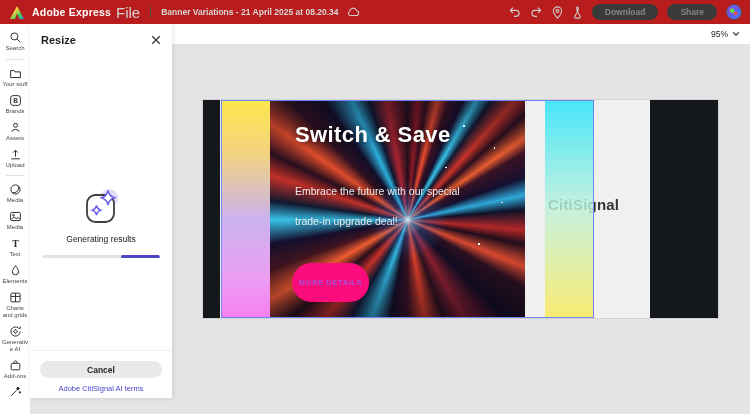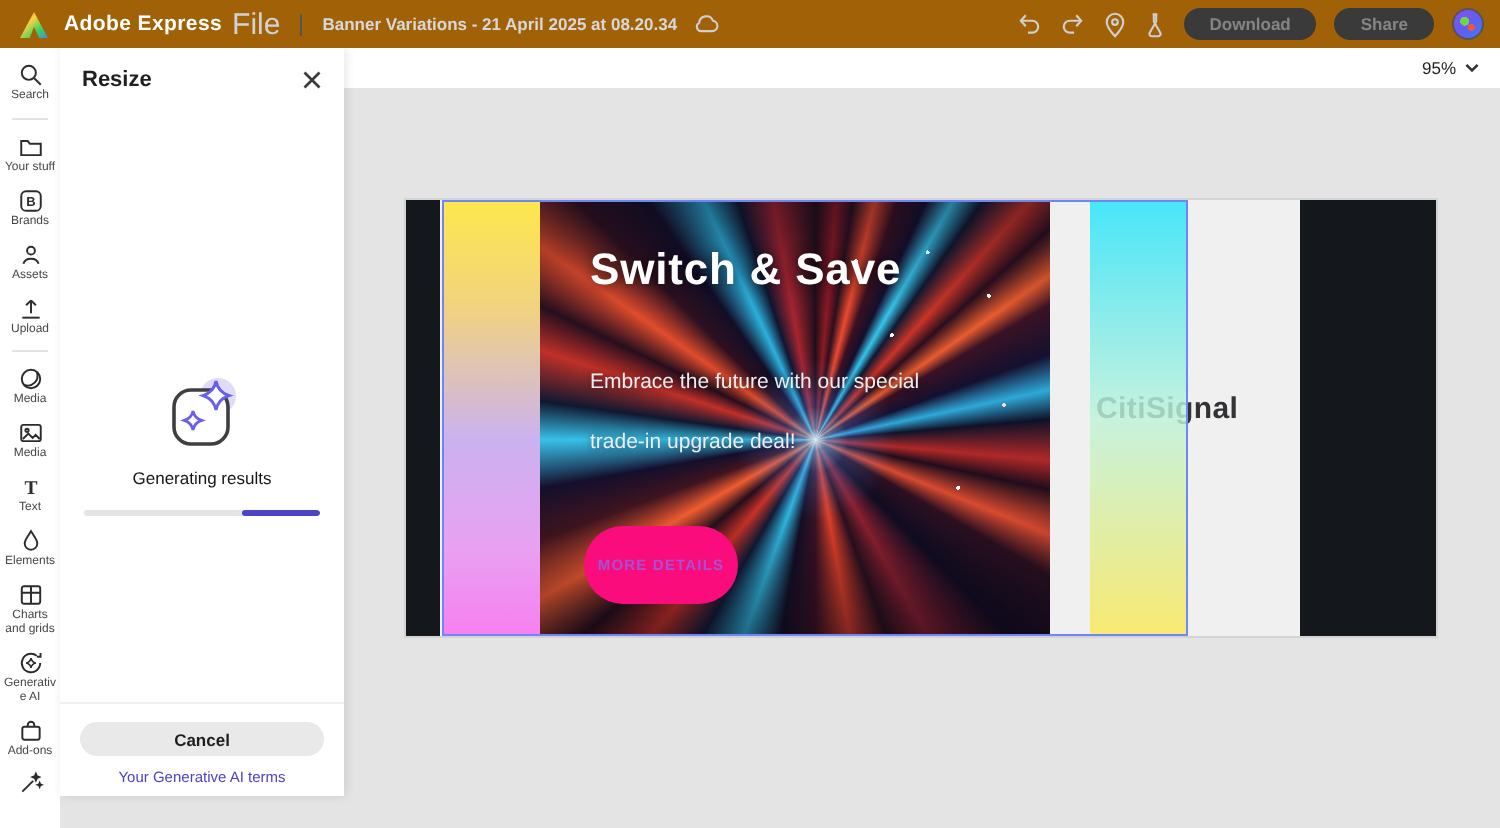--- a/index.html
+++ b/index.html
@@ -1,20 +1,20 @@
 <!DOCTYPE html>
 <html><head>
 <meta charset="utf-8">
 <style>
   * { margin:0; padding:0; box-sizing:border-box; }
   html,body { width:750px; height:414px; overflow:hidden; font-family:"Liberation Sans",sans-serif; background:#e4e4e4; }
   .stage { position:relative; width:750px; height:414px; }
 
   
-  .topbar { position:absolute; top:0; left:0; right:0; height:24px; background:#a16207; display:flex; align-items:center; padding:0 8px 0 10px; z-index:40; }
+  .topbar { position:absolute; top:0; left:0; right:0; height:24px; background:#b91c1c; display:flex; align-items:center; padding:0 8px 0 10px; z-index:40; }
   .app-name { font-size:10.5px; font-weight:bold; color:#fff; margin-left:8px; letter-spacing:.2px; }
   .file-menu { font-size:15px; color:#d2d2d2; margin-left:5px; cursor:default; }
   .tb-sep { width:1px; height:11px; background:#555; margin:0 10px; }
   .doc-title { font-size:8.5px; font-weight:600; color:#d8d8d8; white-space:nowrap; }
   .tb-right { margin-left:auto; display:flex; align-items:center; gap:9px; }
   .tb-icon { display:flex; align-items:center; }
   .pill-btn { height:16px; border-radius:8px; background:#3a3a3a; color:#858585; font-size:8.5px; font-weight:bold; padding:0 13px; display:flex; align-items:center; border:none; }
   .avatar { width:16px; height:16px; border-radius:50%;
     background: radial-gradient(circle at 38% 40%, #6fd44a 0 18%, rgba(0,0,0,0) 19%),
                 radial-gradient(circle at 62% 62%, #f2543f 0 14%, rgba(0,0,0,0) 15%),
@@ -256,21 +256,21 @@
         <path d="M15.5 17.5 Q16.2 21 19.8 22.2 Q16.2 23.4 15.5 27 Q14.8 23.4 11.2 22.2 Q14.8 21 15.5 17.5 Z" fill="#ffffff" stroke="#6a5fe8" stroke-width="1.4"></path>
       </svg>
       <span class="status-text">Generating results</span>
       <div class="progress">
         <div class="progress-fill"></div>
       </div>
     </div>
 
     <div class="panel-footer">
       <button class="cancel-btn">Cancel</button>
-      <a class="terms-link" href="#">Your Generative AI terms</a>
+      <a class="terms-link" href="#">Adobe CitiSignal AI terms</a>
     </div>
   </div>
 
   <div class="main">
     <div class="canvas-toolbar">
       <span class="zoom-label">95%</span>
       <svg width="8" height="6" viewBox="0 0 10 7" fill="none" stroke="#333" stroke-width="1.6">
           <path d="M1.5 1.5 L5 5 L8.5 1.5"></path>
         </svg>
     </div>

